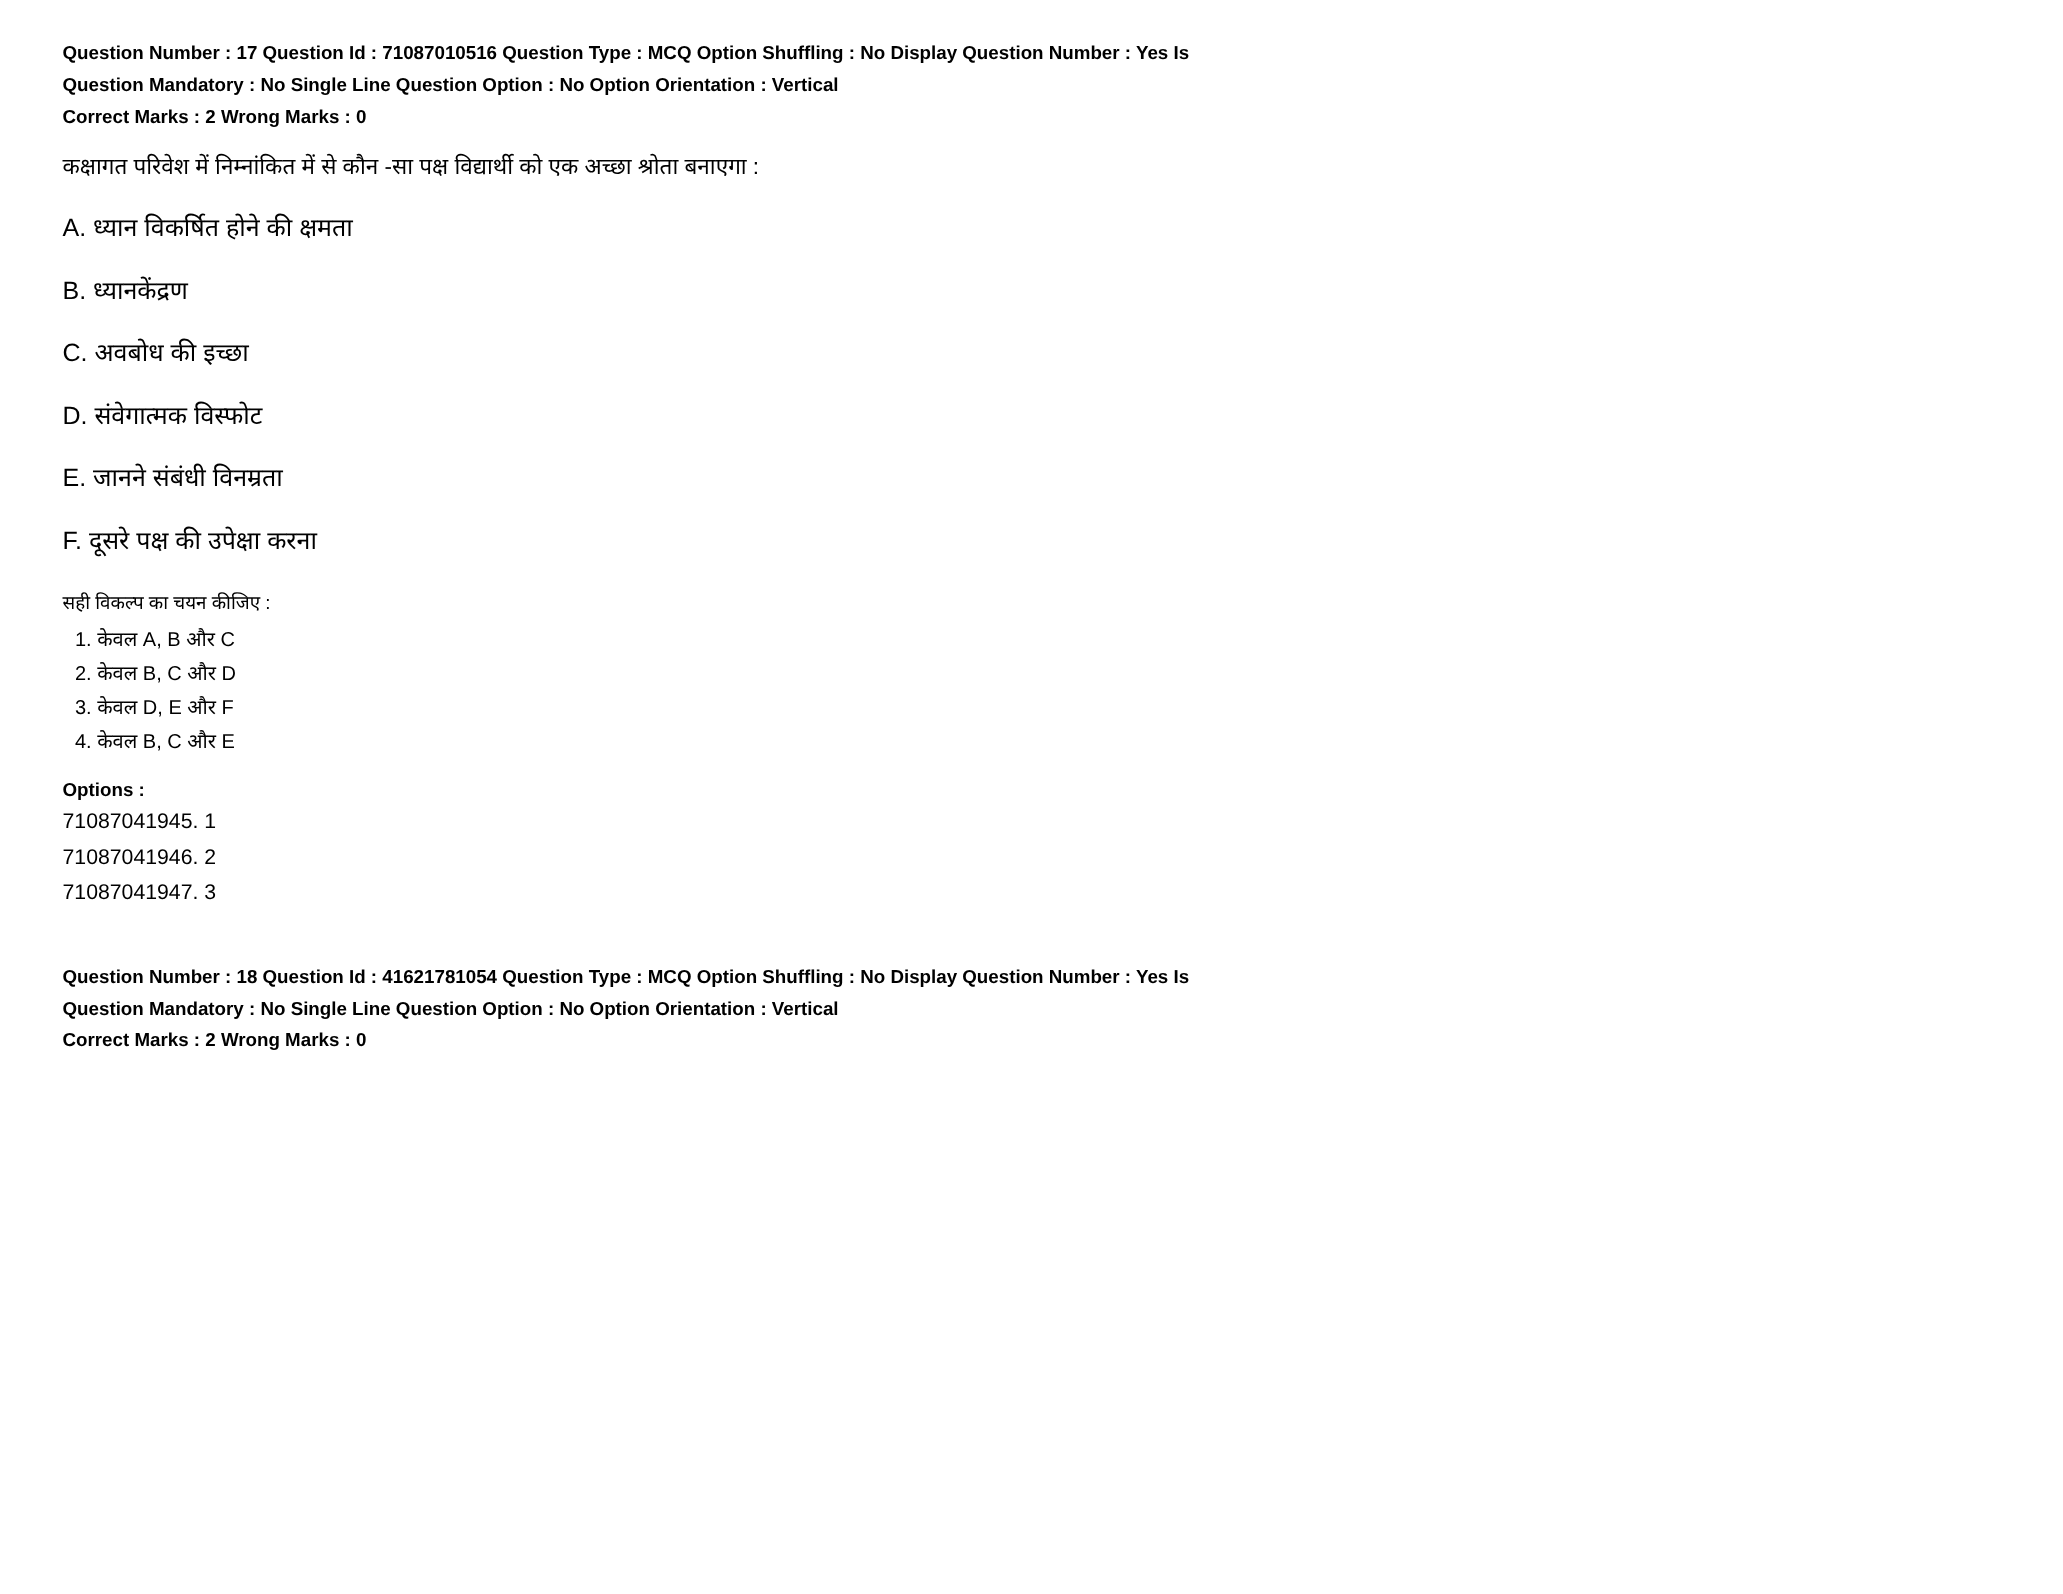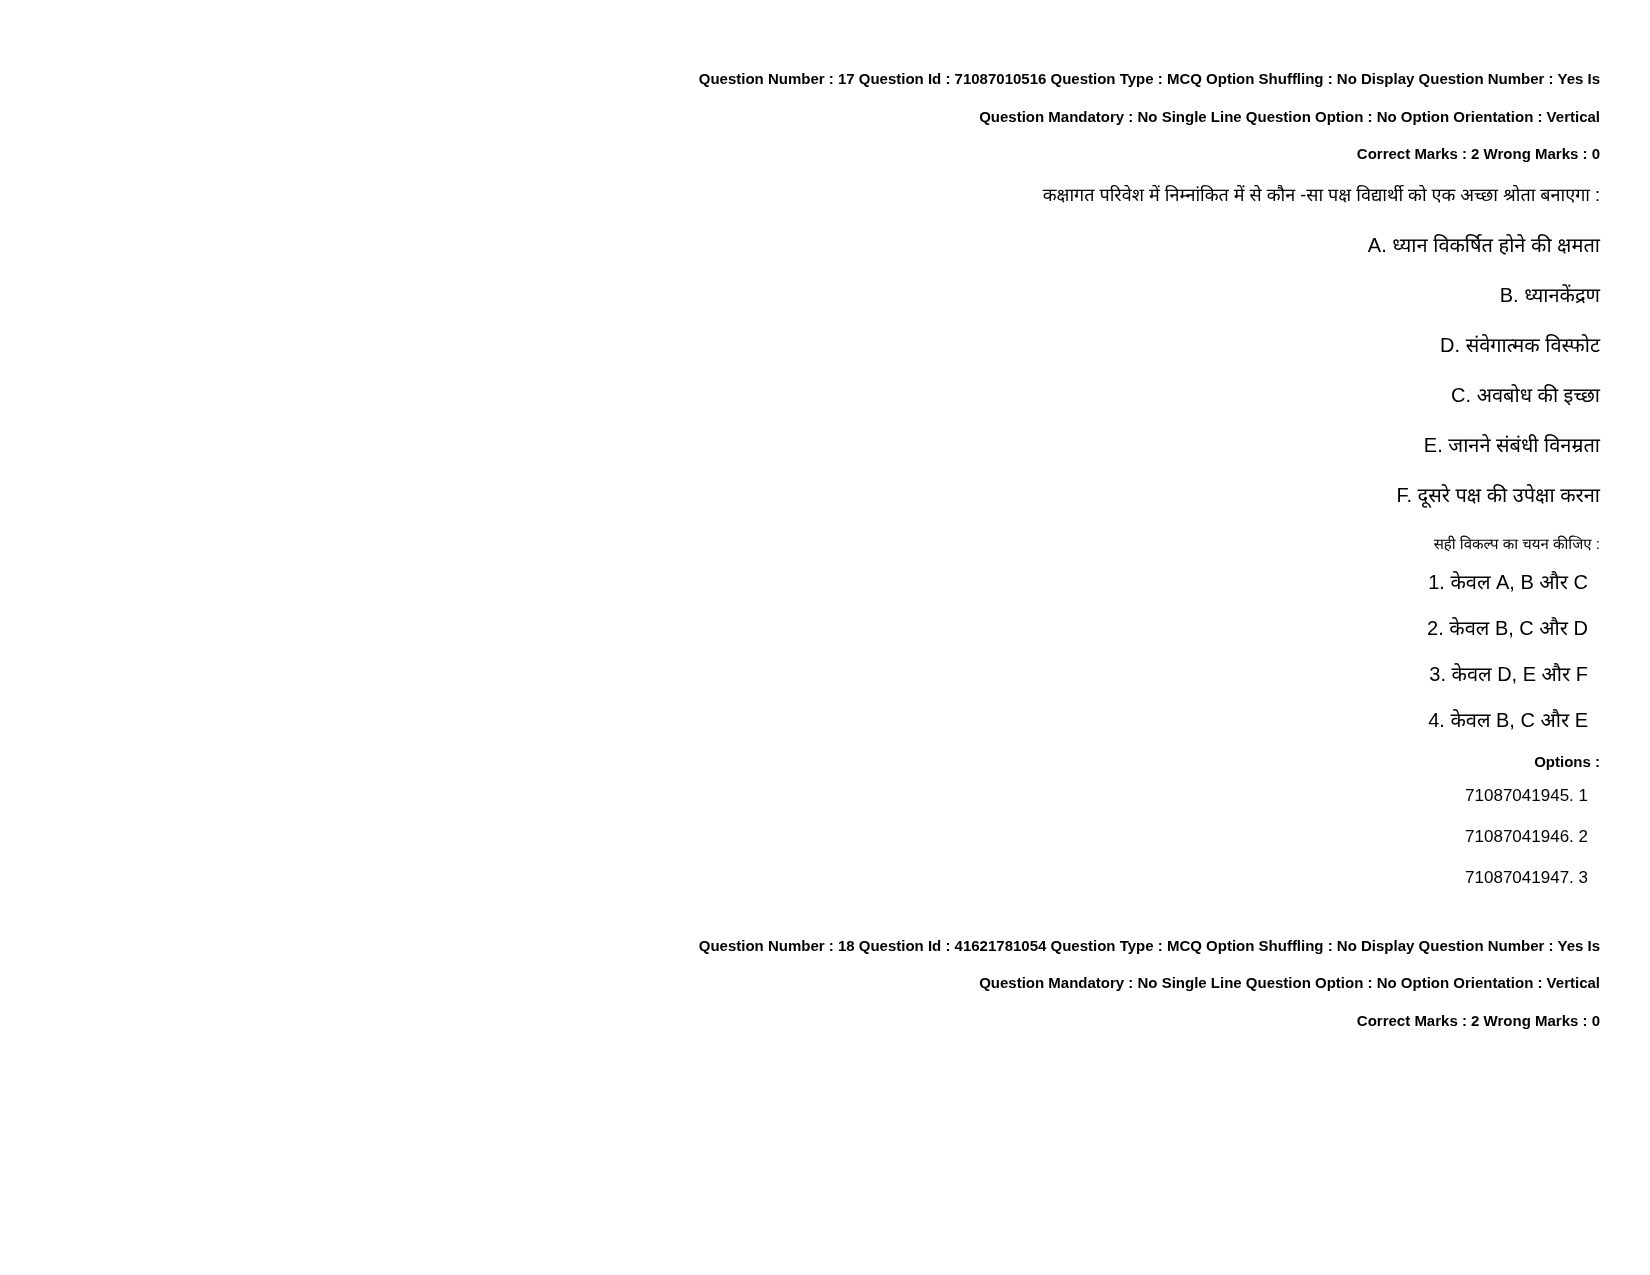--- a/index.html
+++ b/index.html
@@ -1,19 +1,18 @@
 <!DOCTYPE html>
 <html><head>
   <meta charset="utf-8">
   <style>
     * {
-      margin: 12px;
+      margin: 0;
       padding: 0;
       box-sizing: border-box;
-      text-align: right;
     }
     body {
       background: #ffffff;
       font-family: Arial, sans-serif;
       font-size: 15px;
       color: #000000;
       padding: 30px 50px;
       width: 1650px;
       min-height: 1275px;
     }
@@ -37,21 +36,21 @@
       line-height: 1.6;
     }
     .select-instruction {
       margin-top: 22px;
       font-size: 15px;
       font-weight: normal;
     }
     .numbered-options {
       margin-top: 8px;
       margin-left: 10px;
-      font-size: 20px;
+      font-size: 16px;
       line-height: 1.7;
     }
     .options-label {
       margin-top: 16px;
       font-weight: bold;
       font-size: 15px;
     }
     .options-list {
       margin-top: 2px;
       font-size: 17px;
@@ -63,22 +62,22 @@
 
 <div class="question-block">
   <div class="meta-line">Question Number : 17 Question Id : 71087010516 Question Type : MCQ Option Shuffling : No Display Question Number : Yes Is</div>
   <div class="meta-line">Question Mandatory : No Single Line Question Option : No Option Orientation : Vertical</div>
   <div class="meta-line">Correct Marks : 2 Wrong Marks : 0</div>
 
   <div class="question-text">कक्षागत परिवेश में निम्नांकित में से कौन -सा पक्ष विद्यार्थी को एक अच्छा श्रोता बनाएगा :</div>
 
   <div class="option-item">A. ध्यान विकर्षित होने की क्षमता</div>
   <div class="option-item">B. ध्यानकेंद्रण</div>
+  <div class="option-item">C. अवबोध की इच्छा</div>
   <div class="option-item">D. संवेगात्मक विस्फोट</div>
-  <div class="option-item">C. अवबोध की इच्छा</div>
   <div class="option-item">E. जानने संबंधी विनम्रता</div>
   <div class="option-item">F. दूसरे पक्ष की उपेक्षा करना</div>
 
   <div class="select-instruction">सही विकल्प का चयन कीजिए :</div>
 
   <div class="numbered-options">
     <div>1. केवल A, B और C</div>
     <div>2. केवल B, C और D</div>
     <div>3. केवल D, E और F</div>
     <div>4. केवल B, C और E</div>

